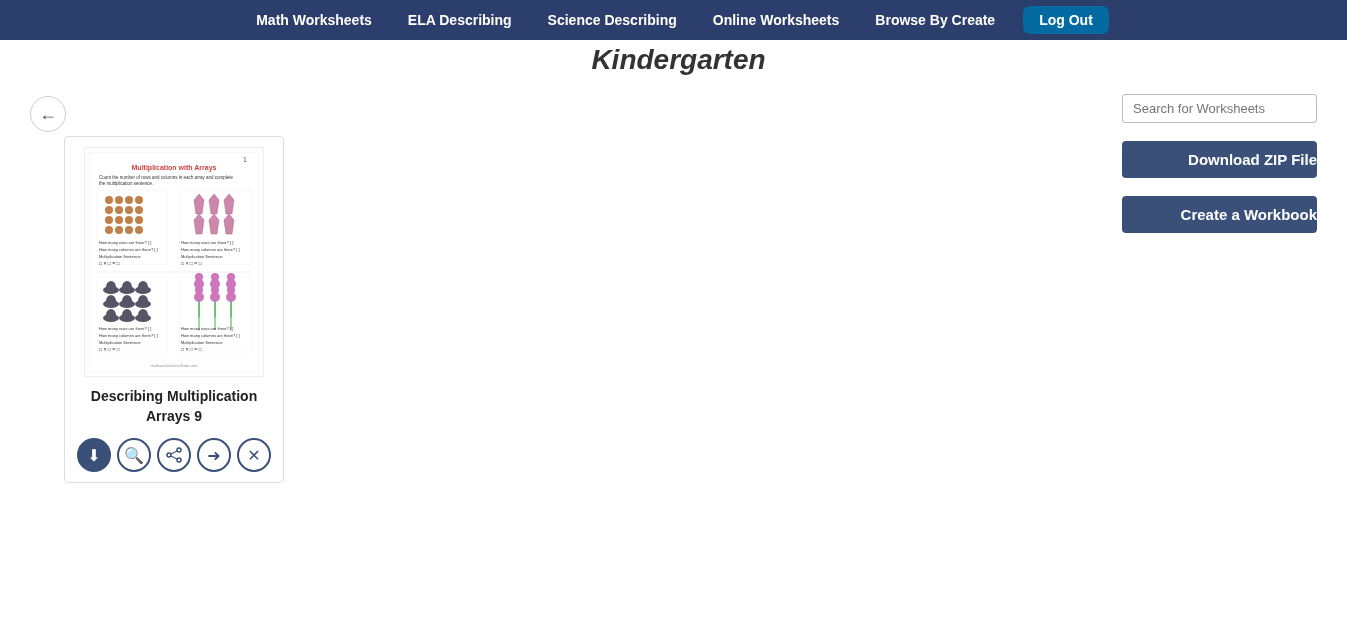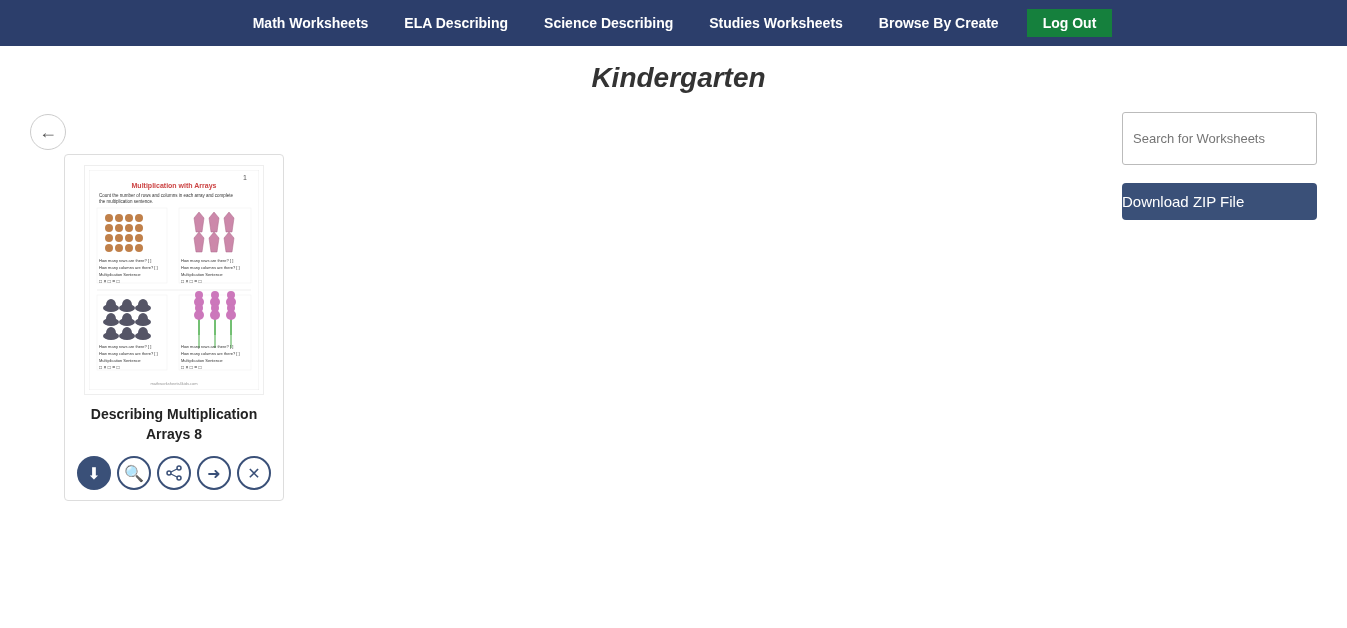--- a/index.html
+++ b/index.html
@@ -5,48 +5,48 @@
     * { box-sizing: border-box; margin: 0; padding: 0; }
     body { font-family: Arial, sans-serif; background: #fff; }
 
     
     nav {
       background: #2c3e6b;
       display: flex;
       align-items: center;
       justify-content: center;
       padding: 0 10px;
-      height: 46px;
+      height: 40px;
     }
     nav a {
       color: #fff;
       text-decoration: none;
       font-size: 14px;
       font-weight: 600;
       padding: 0 18px;
       white-space: nowrap;
       cursor: pointer;
     }
     .logout-btn {
-      background: #15803d;
+      background: #0369a1;
       color: #fff !important;
       padding: 6px 16px !important;
-      border-radius: 0;
+      border-radius: 7px;
       font-weight: 700;
       margin-left: 10px;
     }
 
     
     .page-title {
       text-align: center;
       font-style: italic;
       font-size: 28px;
       font-weight: bold;
       color: #333;
-      margin: 16px 0 10px 0;
+      margin: 4px 0 10px 0;
       padding-left: 10px;
     }
 
     
     .content-area {
       display: flex;
       padding: 0 30px;
       position: relative;
     }
 
@@ -75,38 +75,38 @@
       flex-direction: column;
       align-items: flex-end;
       gap: 18px;
       padding-top: 8px;
       min-width: 220px;
     }
 
     .search-input {
       border: 1px solid #bbb;
       border-radius: 3px;
-      padding: 18px 10px;
+      padding: 6px 10px;
       font-size: 13px;
       color: #999;
       width: 195px;
       outline: none;
     }
 
     .action-btn {
       background: #3a5078;
       color: #fff;
       border: none;
       border-radius: 4px;
       padding: 10px 0;
       width: 195px;
       font-size: 15px;
-      font-weight: 400;
+      font-weight: 700;
       cursor: pointer;
-      text-align: left;
+      text-align: right;
     }
 
     
     .worksheets-area {
       flex: 1;
       padding-top: 50px;
       display: flex;
       flex-wrap: wrap;
       gap: 20px;
       align-content: flex-start;
@@ -173,21 +173,21 @@
     }
     .ws-action-btn.download { background: #3a5078; color: #fff; }
   </style>
 </head>
 <body>
 
 <nav>
   <a>Math Worksheets</a>
   <a>ELA Describing</a>
   <a>Science Describing</a>
-  <a>Studies Worksheets</a>
+  <a>Online Worksheets</a>
   <a>Browse By Create</a>
   <a class="logout-btn">Log Out</a>
 </nav>
 
 <h1 class="page-title">Kindergarten</h1>
 
 <div class="content-area">
 
   <button class="back-btn">←</button>
 
@@ -306,21 +306,21 @@
           <text x="92" y="185" font-size="4" fill="#333">How many columns are there? [  ]</text>
           <text x="92" y="192" font-size="4" fill="#333">Multiplication Sentence:</text>
           <text x="92" y="199" font-size="5" fill="#333">□ × □ = □</text>
 
           <text x="85" y="215" font-size="4" fill="#999" text-anchor="middle">mathworksheets4kids.com</text>
         </svg>
       </div>
 
       <div class="worksheet-title">
         <span>Describing Multiplication</span><br>
-        <span>Arrays 8</span>
+        <span>Arrays 9</span>
       </div>
 
       <div class="worksheet-actions">
         <button class="ws-action-btn download" title="Download">⬇</button>
         <button class="ws-action-btn" title="Magnify">🔍</button>
         <button class="ws-action-btn" title="Share">
           <svg width="16" height="16" viewBox="0 0 16 16" fill="none" xmlns="http://www.w3.org/2000/svg">
             <circle cx="13" cy="3" r="2" stroke="#3a5078" stroke-width="1.5"></circle>
             <circle cx="3" cy="8" r="2" stroke="#3a5078" stroke-width="1.5"></circle>
             <circle cx="13" cy="13" r="2" stroke="#3a5078" stroke-width="1.5"></circle>
@@ -330,15 +330,16 @@
         </button>
         <button class="ws-action-btn" title="Assign">➜</button>
         <button class="ws-action-btn" title="Remove">✕</button>
       </div>
     </div>
   </div>
 
   <div class="right-sidebar">
     <input type="text" class="search-input" placeholder="Search for Worksheets" style="">
     <button class="action-btn">Download ZIP File</button>
+    <button class="action-btn">Create a Workbook</button>
   </div>
 
 </div>
 
 </body></html>

